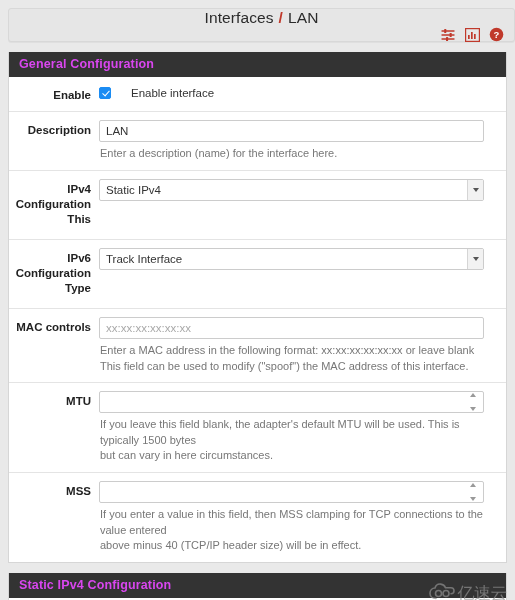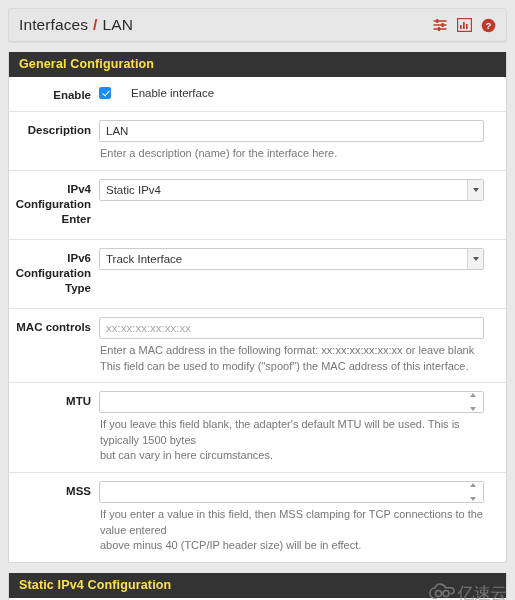--- a/index.html
+++ b/index.html
@@ -11,29 +11,30 @@
     overflow: hidden;
   }
   .page {
     width: 515px; height: 600px;
     position: relative;
     background: #e9e9e9;
   }
 
   
   .crumb-bar {
-    margin: 8px 8px 0 8px;
+    margin: 8px 0 0 8px;
     height: 34px;
     background: #e6e6e6;
     border: 1px solid #d8d8d8;
     border-radius: 3px;
     display: flex;
     align-items: center;
     padding: 0 10px;
     box-shadow: 0 1px 0 rgba(0,0,0,0.04);
+    flex-direction: column;
   }
   .crumb-title {
     font-size: 15.5px;
     color: #2b2b2b;
     display: flex;
     align-items: baseline;
     gap: 5px;
     letter-spacing: .1px;
   }
   .crumb-sep { color: #c0392b; font-weight: 700; }
@@ -48,21 +49,21 @@
 
   
   .panel {
     margin: 10px 8px 0 8px;
     background: #fff;
     border: 1px solid #d6d6d6;
     border-top: none;
   }
   .panel-head {
     background: #333;
-    color: #fde047;
+    color: #d946ef;
     font-size: 12.5px;
     font-weight: 700;
     padding: 5px 10px 6px 10px;
     letter-spacing: .15px;
   }
   .panel-body { padding: 0; }
 
   
   .row {
     display: flex;
@@ -230,21 +231,21 @@
 
       <div class="row">
         <div class="row-label">Description</div>
         <div class="row-field">
           <input class="ctl" type="text" value="LAN" style="">
           <div class="help">Enter a description (name) for the interface here.</div>
         </div>
       </div>
 
       <div class="row">
-        <div class="row-label">IPv4 Configuration Enter</div>
+        <div class="row-label">IPv4 Configuration This</div>
         <div class="row-field">
           <div class="sel-wrap">
             <input class="ctl" readonly="" value="Static IPv4" style="">
             <span class="sel-arrow">
                 <i></i>
               </span>
           </div>
           <div class="help" style="height:26px"></div>
         </div>
       </div>

